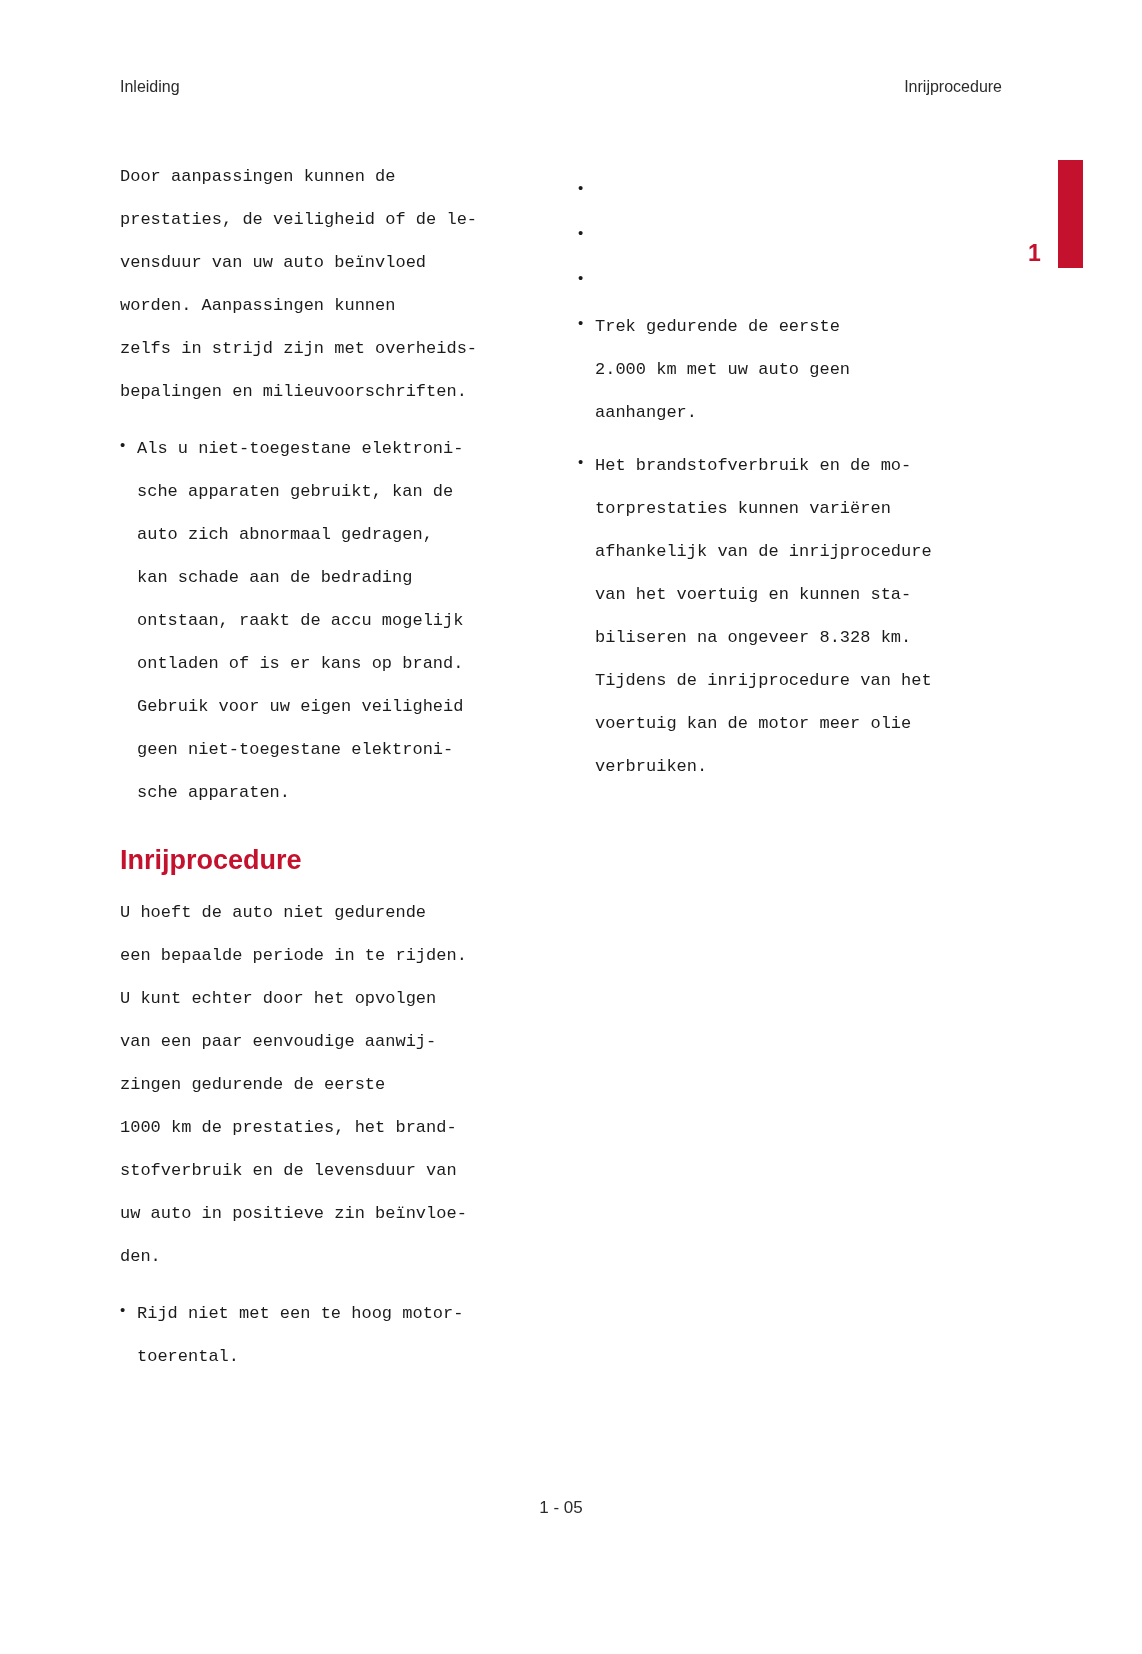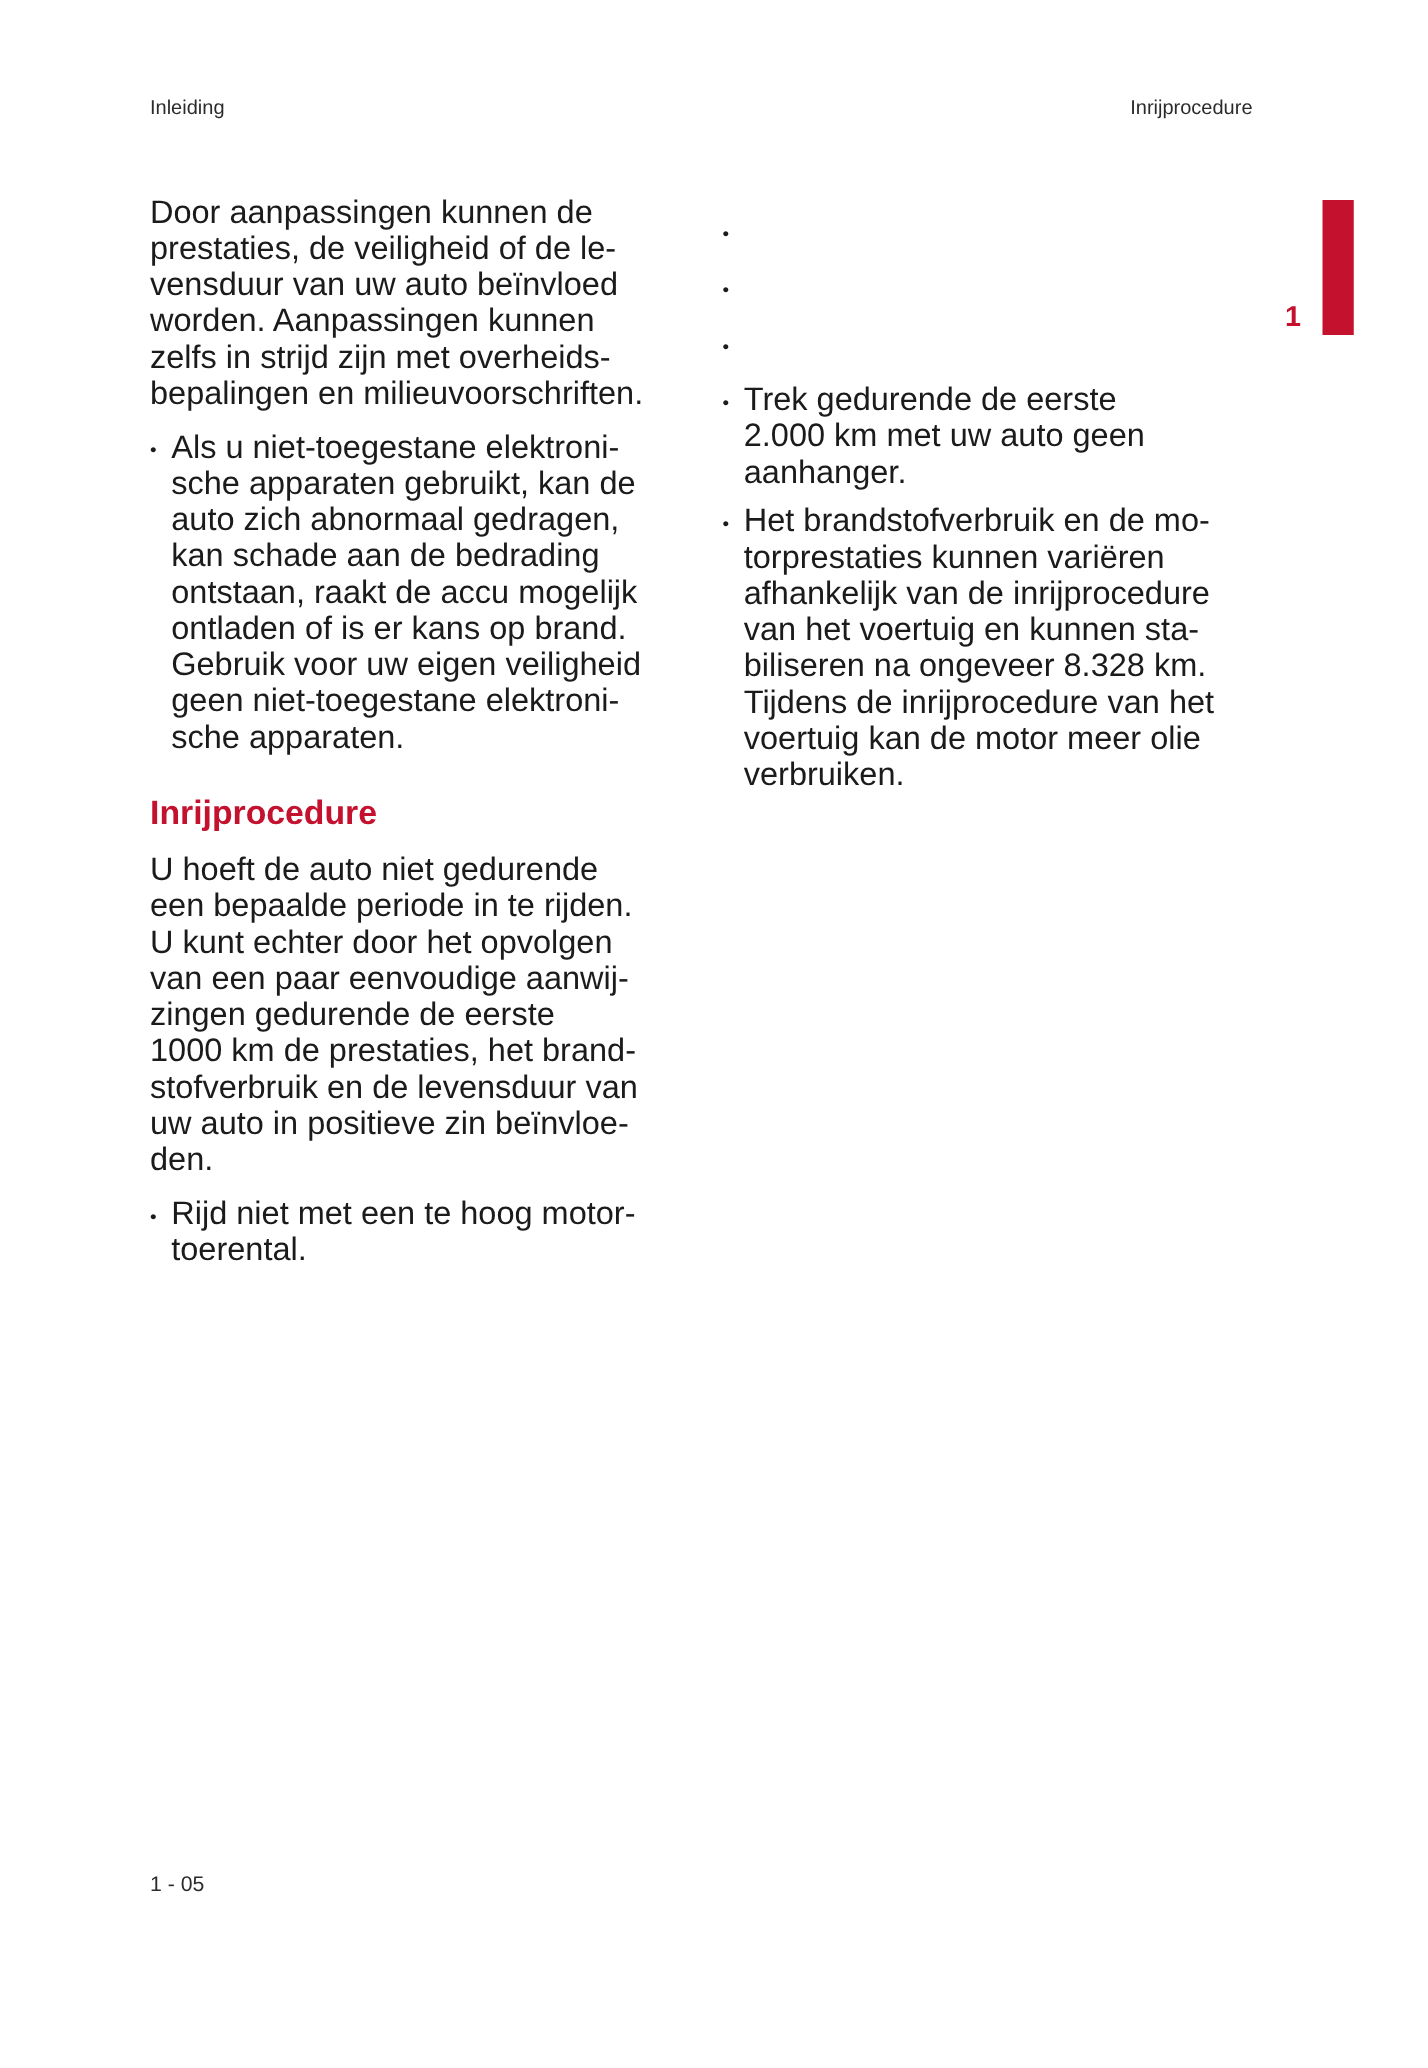--- a/index.html
+++ b/index.html
@@ -35,24 +35,25 @@
     left: 1028px;
     top: 240px;
     font-size: 23px;
     font-weight: bold;
     color: #c4112e;
   }
   .col { position: absolute; width: 470px; }
   .col-left { left: 120px; top: 155px; }
   .col-right { left: 578px; top: 170px; }
   .para {
-    font-size: 26px;
-    line-height: 29px;
+    font-size: 17px;
+    line-height: 43px;
     white-space: pre;
     margin-bottom: 14px;
+    font-family: Liberation Mono, monospace;
   }
   .bullet { display: flex; align-items: flex-start; margin-bottom: 14px; }
   .col-right .bullet { margin-bottom: 10px; }
   .bullet .para { margin-bottom: 0; }
   .marker {
     width: 17px;
     flex: 0 0 17px;
     font-size: 15px;
     line-height: 35px;
     color: #1b1b1b;
@@ -62,21 +63,21 @@
     font-weight: bold;
     color: #c4112e;
     line-height: 36px;
     margin: 28px 0 13px 0;
   }
   .page-footer {
     position: absolute;
     top: 1498px;
     left: 120px;
     width: 882px;
-    text-align: left;
+    text-align: center;
     font-size: 17px;
     color: #2b2b2b;
   }
 </style>
 </head>
 <body>
 
 <div class="page">
 
   <header class="page-header">

